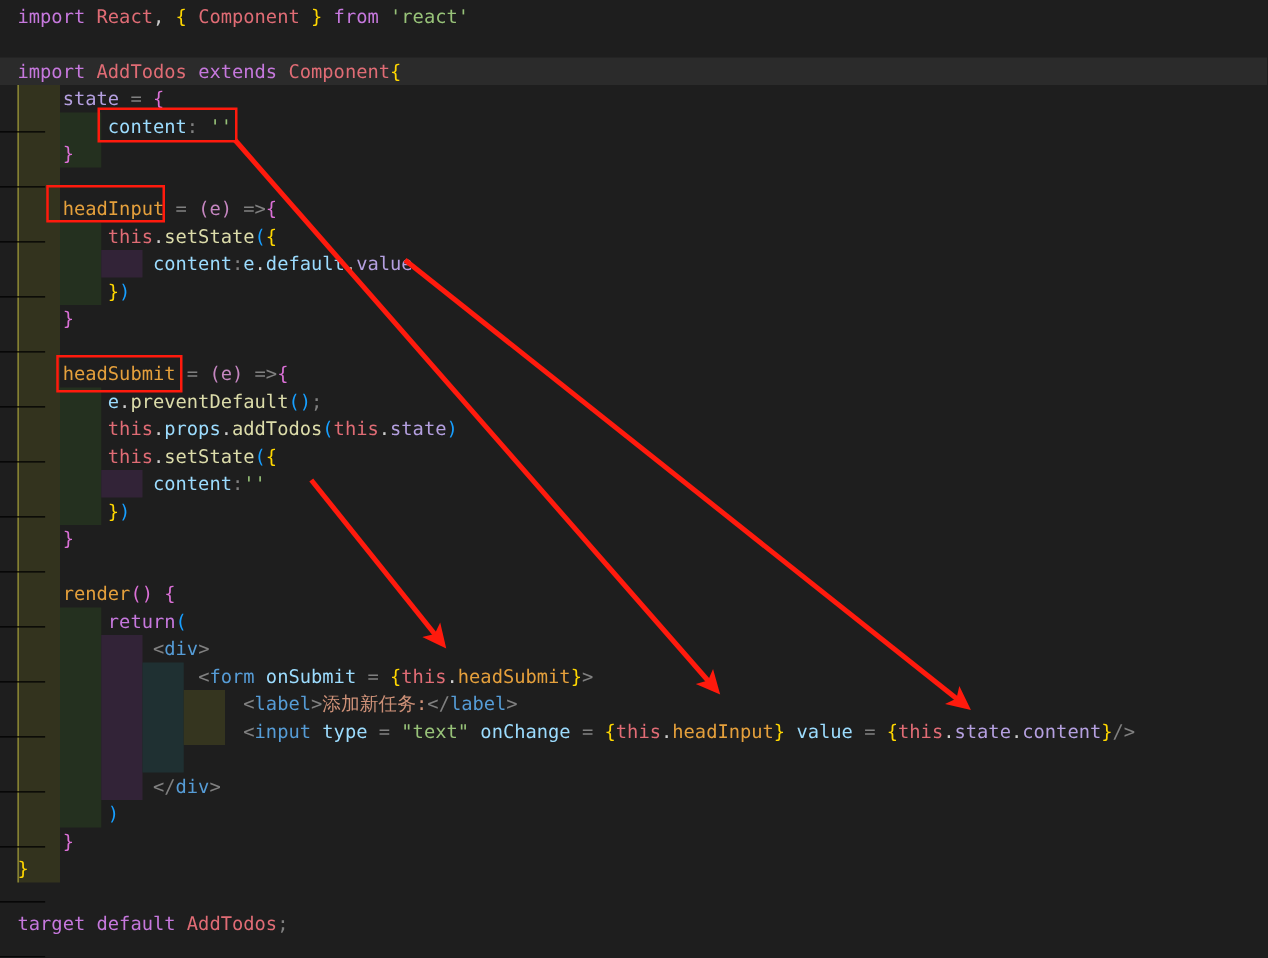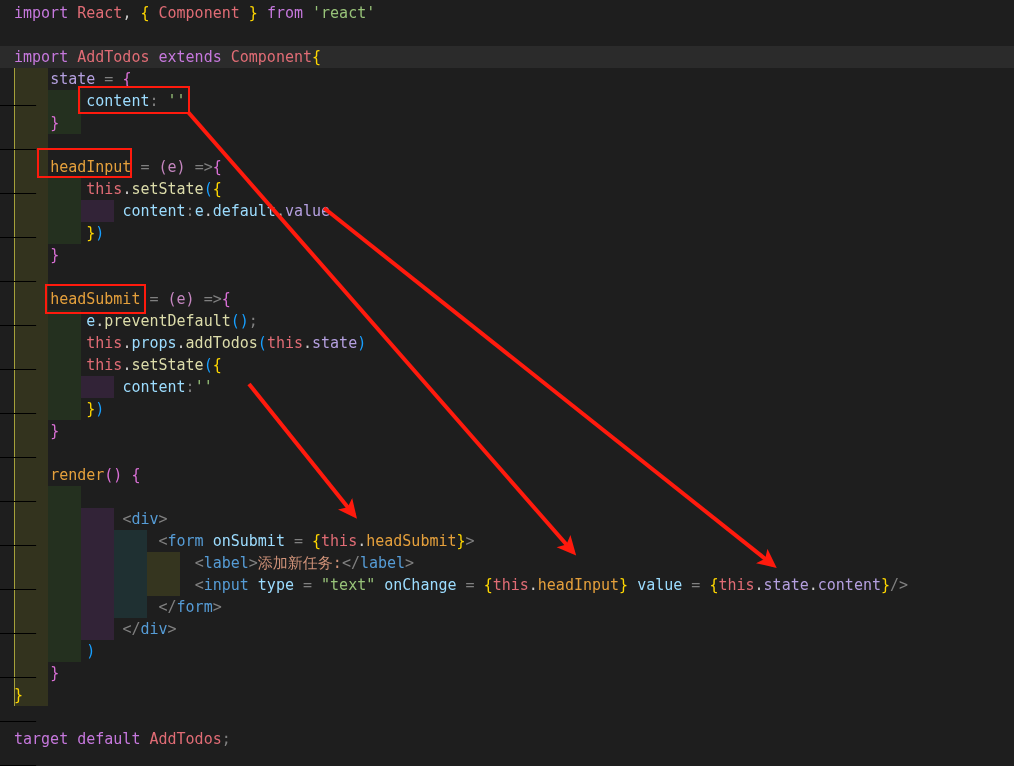--- a/index.html
+++ b/index.html
@@ -138,30 +138,30 @@
     <div class="line" style="top:354px;">        <span class="this">this</span><span class="dot">.</span><span class="fn">setState</span><span class="brc3">(</span><span class="brc1">{</span></div>
 
     <div class="line" style="top:376px;">            <span class="prop">content</span><span class="op">:</span><span class="str">''</span></div>
 
     <div class="line" style="top:398px;">        <span class="brc1">}</span><span class="brc3">)</span></div>
 
     <div class="line" style="top:420px;">    <span class="brc2">}</span></div>
 
     <div class="line" style="top:464px;">    <span class="fno">render</span><span class="brc2">()</span> <span class="brc2">{</span></div>
 
+    <div class="line" style="top:486px;">        <span class="kw">return</span><span class="brc3">(</span></div>
 
     <div class="line" style="top:508px;">            <span class="ang">&lt;</span><span class="tag">div</span><span class="ang">&gt;</span></div>
 
     <div class="line" style="top:530px;">                <span class="ang">&lt;</span><span class="tag">form</span> <span class="attr">onSubmit</span> <span class="op">=</span> <span class="brc1">{</span><span class="this">this</span><span class="dot">.</span><span class="fno">headSubmit</span><span class="brc1">}</span><span class="ang">&gt;</span></div>
 
     <div class="line" style="top:552px;">                    <span class="ang">&lt;</span><span class="tag">label</span><span class="ang">&gt;</span><span class="cn">添加新任务:</span><span class="ang">&lt;/</span><span class="tag">label</span><span class="ang">&gt;</span></div>
 
     <div class="line" style="top:574px;">                    <span class="ang">&lt;</span><span class="tag">input</span> <span class="attr">type</span> <span class="op">=</span> <span class="str">"text"</span> <span class="attr">onChange</span> <span class="op">=</span> <span class="brc1">{</span><span class="this">this</span><span class="dot">.</span><span class="fno">headInput</span><span class="brc1">}</span> <span class="attr">value</span> <span class="op">=</span> <span class="brc1">{</span><span class="this">this</span><span class="dot">.</span><span class="sel">state</span><span class="dot">.</span><span class="sel">content</span><span class="brc1">}</span><span class="ang">/&gt;</span></div>
 
-    <div class="line" style="top:596px;">                <span class="ang">&lt;/</span><span class="tag">form</span><span class="ang">&gt;</span></div>
 
     <div class="line" style="top:618px;">            <span class="ang">&lt;/</span><span class="tag">div</span><span class="ang">&gt;</span></div>
 
     <div class="line" style="top:640px;">        <span class="brc3">)</span></div>
 
     <div class="line" style="top:662px;">    <span class="brc2">}</span></div>
 
     <div class="line" style="top:684px;"><span class="brc1">}</span></div>
 
     <div class="line" style="top:728px;"><span class="kw">target</span> <span class="kw">default</span> <span class="cls">AddTodos</span><span class="op">;</span></div>

